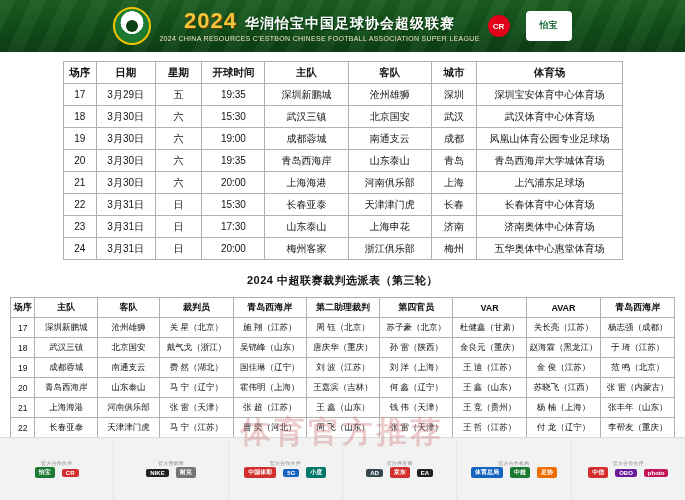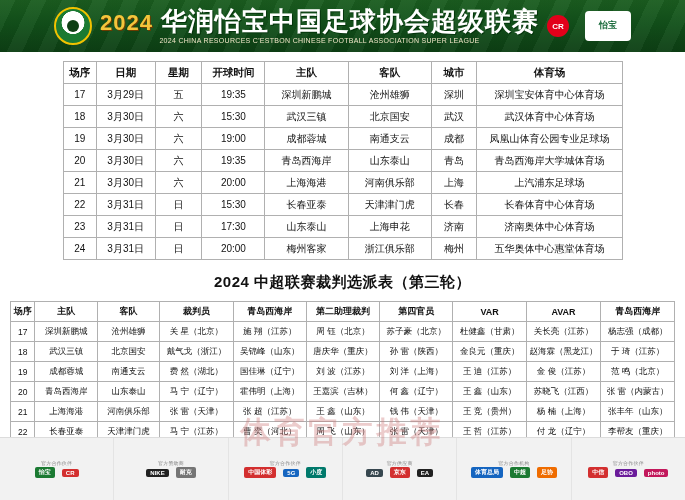--- a/index.html
+++ b/index.html
@@ -33,21 +33,21 @@
     content:"";position:absolute;left:50%;top:50%;width:12px;height:12px;
     transform:translate(-50%,-50%);border-radius:50%;
     background:#0d3f14;
   }
   .banner-text{display:flex;flex-direction:column;align-items:center;line-height:1;}
   .banner-year{
     font-size:22px;font-weight:bold;color:#f3c53b;letter-spacing:1px;
     text-shadow:1px 1px 0 #6b3b00;
   }
   .banner-cn{
-    font-size:26px;font-weight:bold;color:#ffffff;letter-spacing:1px;
+    font-size:14px;font-weight:bold;color:#ffffff;letter-spacing:1px;
     text-shadow:1px 1px 0 #05340c;
   }
   .banner-top{display:flex;align-items:baseline;gap:8px;}
   .banner-en{font-size:7px;color:#f0e6c8;letter-spacing:0.3px;margin-top:3px;}
   .sponsor-badge{
     position:relative;
     width:46px;height:30px;border-radius:4px;background:#ffffff;
     display:flex;align-items:center;justify-content:center;
     color:#1a6b3c;font-size:9px;font-weight:bold;flex:0 0 auto;margin-left:6px;
   }
@@ -76,21 +76,21 @@
   .fx .col-week{width:52px;}
   .fx .col-time{width:66px;text-align:center;}
   .fx .col-home{width:92px;}
   .fx .col-away{width:92px;}
   .fx .col-city{width:50px;margin-top:26px;}
   .fx .col-venue{width:150px;}
 
   
   .sec-title{
     text-align:center;
-    font-size:15px;font-weight:bold;color:#111;
+    font-size:11px;font-weight:bold;color:#111;
     margin:13px 0 9px 0;
     letter-spacing:0.5px;
   }
 
   
   .ref-wrap{width:665px;margin:0 auto;}
   .rf th,.rf td{
     border:1px solid #b0b0b0;
     font-size:8.5px;color:#111;
     padding:1px 1px;

